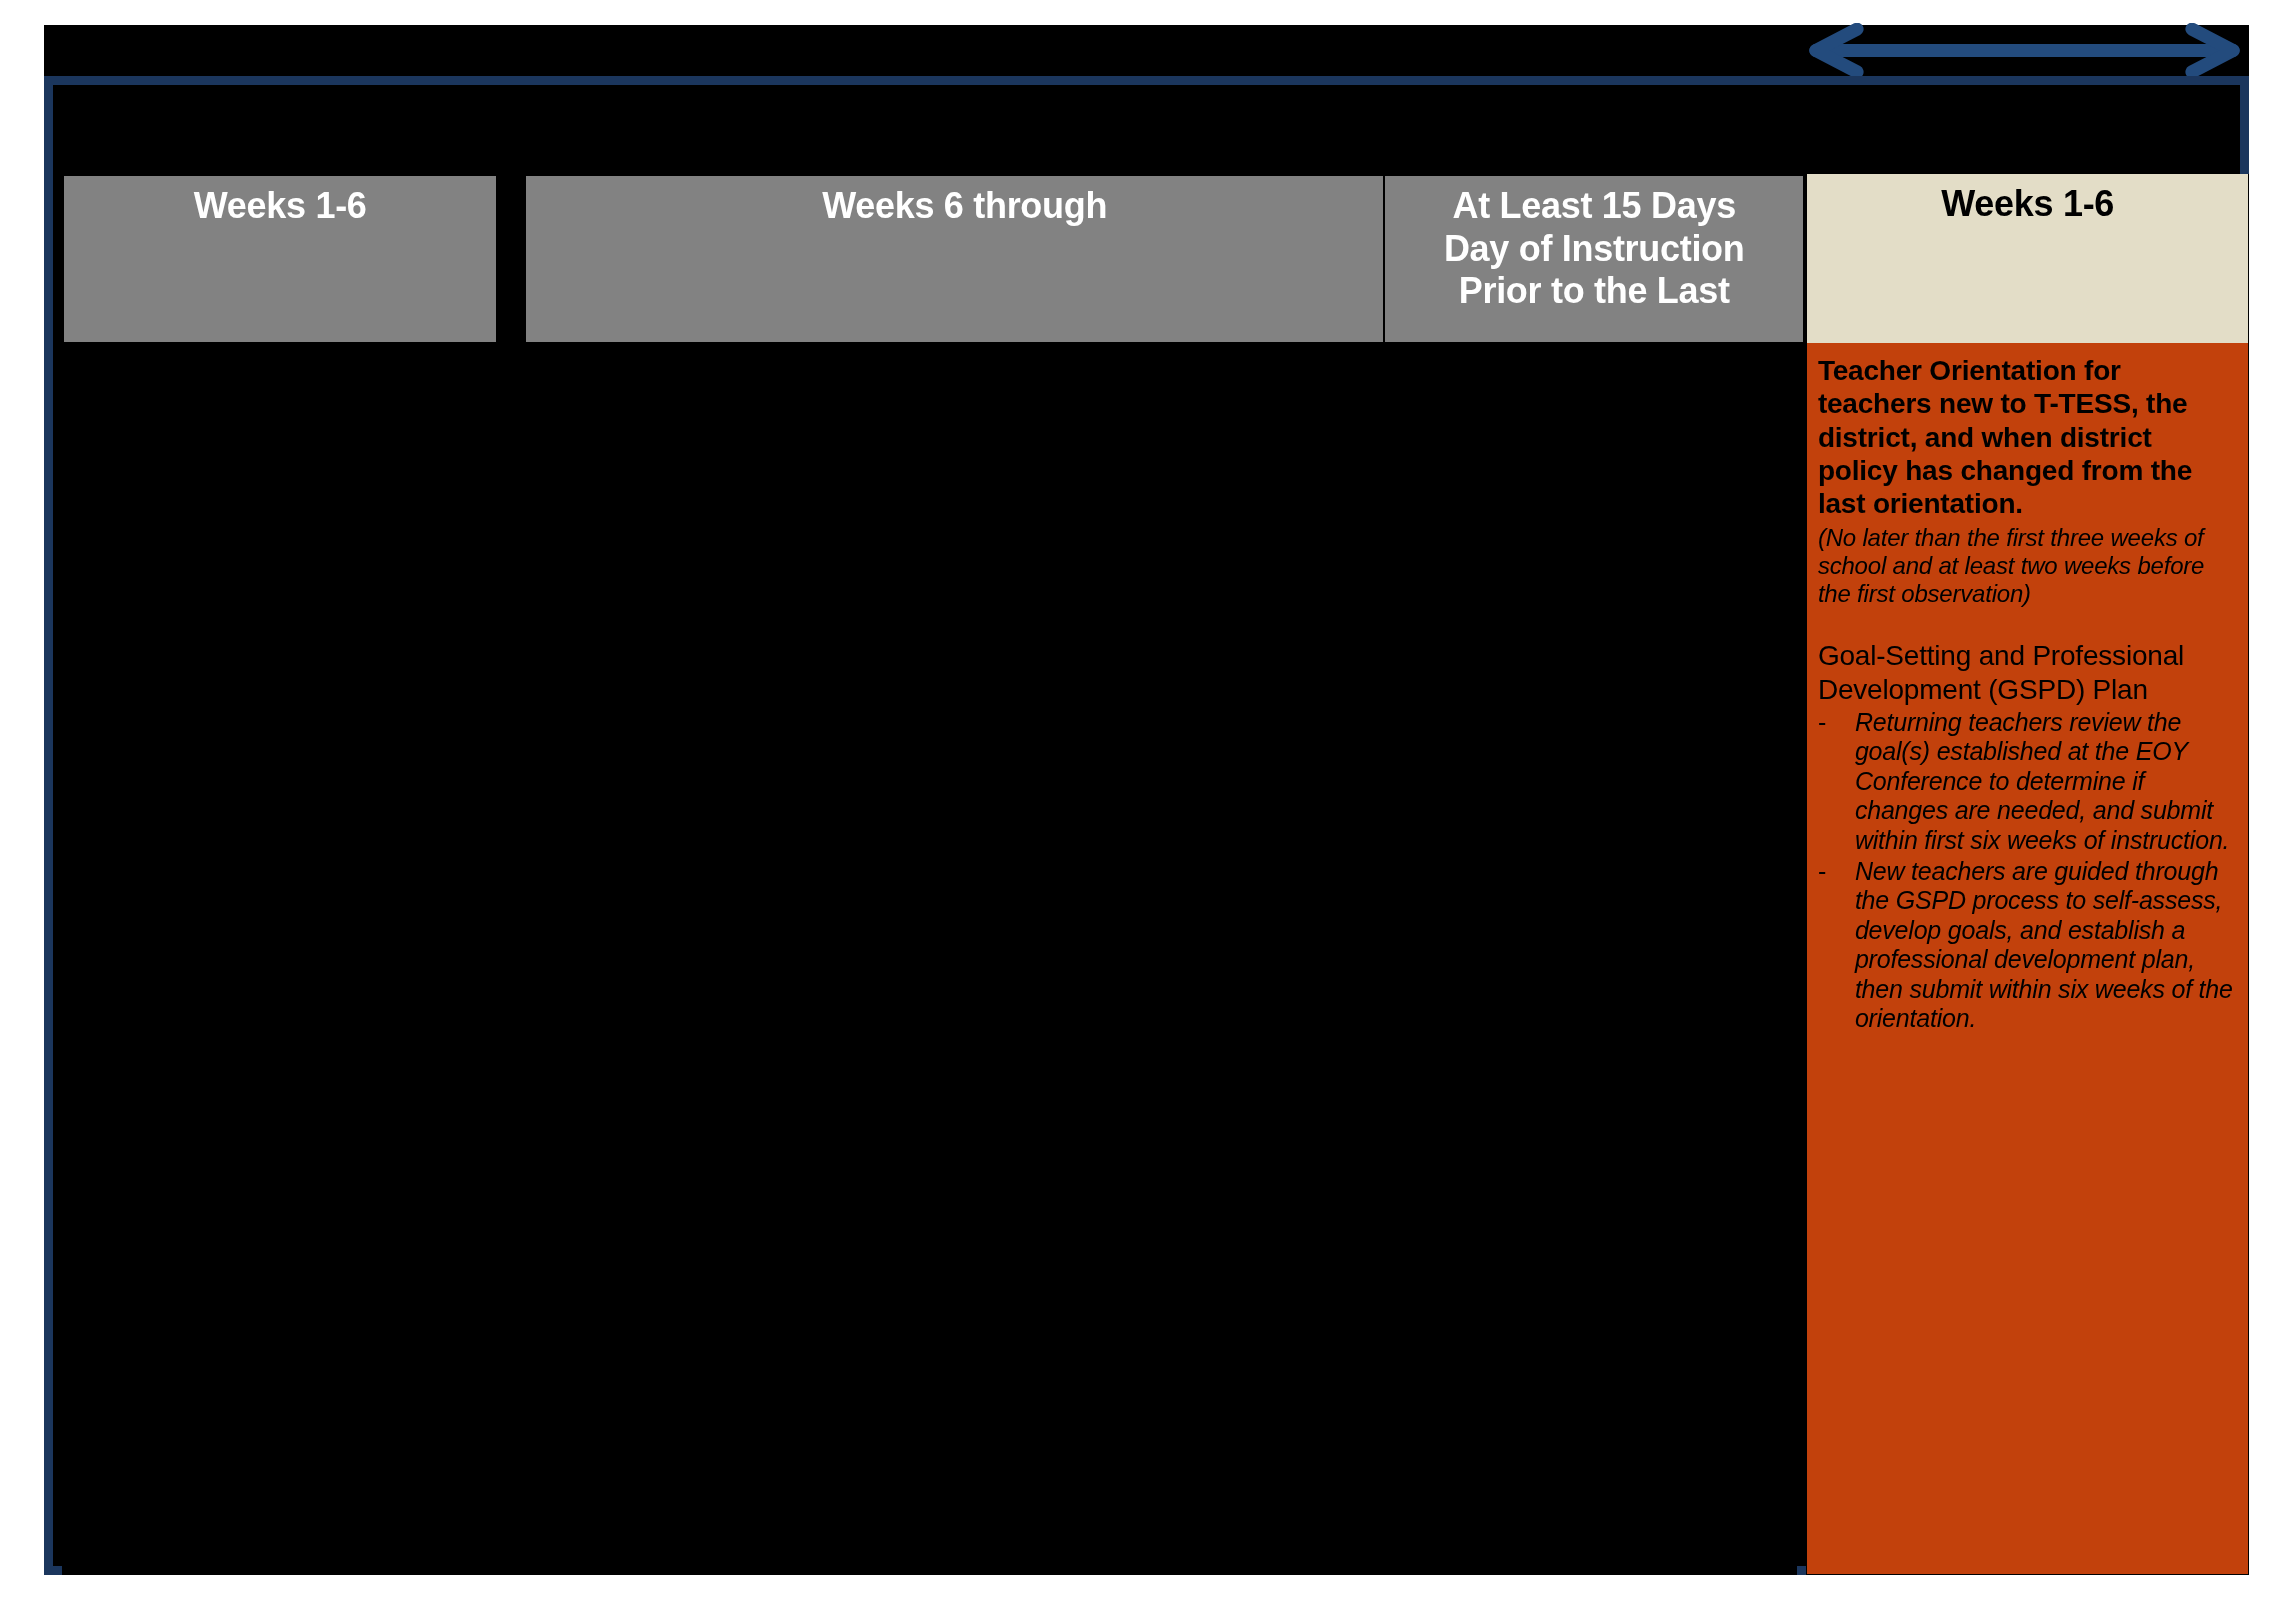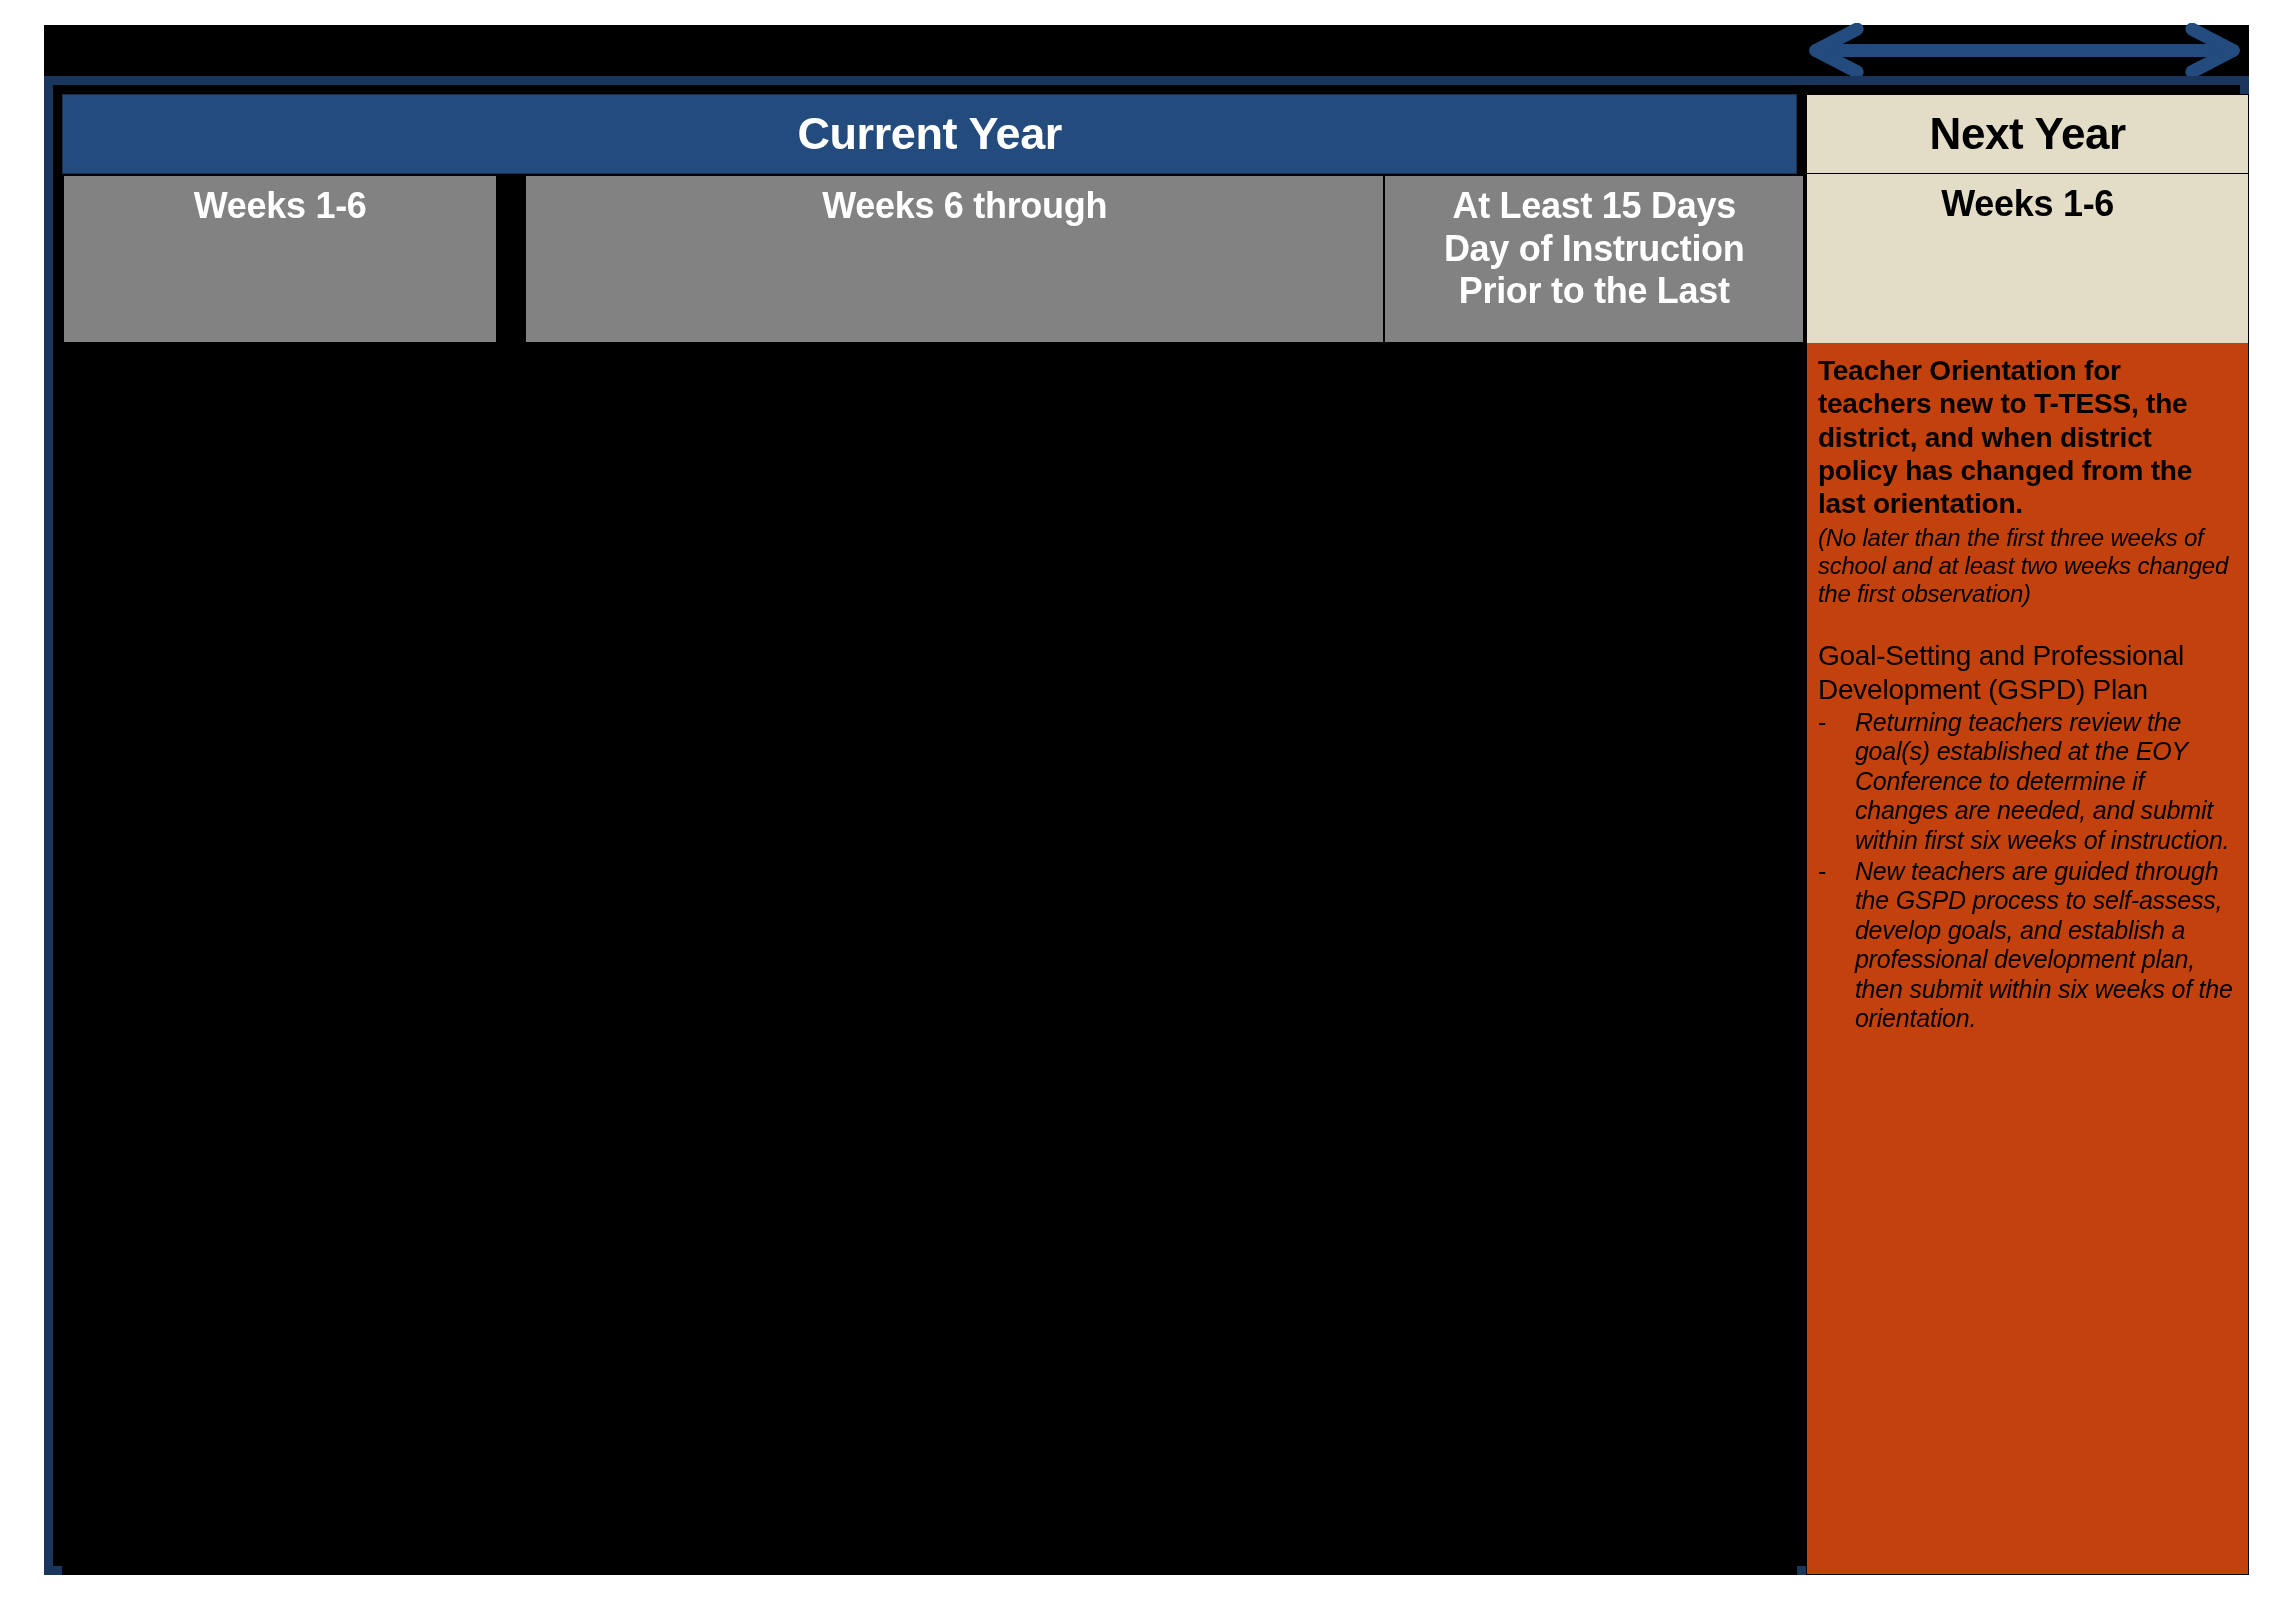--- a/index.html
+++ b/index.html
@@ -234,24 +234,20 @@
         <polyline points="76,8 22,36 76,64"></polyline>
         <polyline points="514,8 568,36 514,64"></polyline>
       </g>
     </svg>
   </div>
 
   <div class="frame">
 
     <div class="tbl">
 
-      <div class="row-year">
-        <div class="cell-current-year">Current Year</div>
-        <div class="cell-next-year">Next Year</div>
-      </div>
 
       <div class="row-sub">
         <div class="gcell gcell-1">
           <div>Weeks 1-6</div>
         </div>
         <div class="gcell gcell-2">
           <div>Weeks 6  through</div>
         </div>
         <div class="gcell gcell-3">
           <div>At Least 15 Days</div>
@@ -261,21 +257,21 @@
       </div>
 
       <div class="cell-ny-weeks">Weeks 1-6</div>
 
       <div class="body-left"></div>
 
       <div class="body-right">
 
         <p class="ny-head">Teacher Orientation for teachers new to T-TESS, the district, and when district policy has changed from the last orientation.</p>
 
-        <p class="ny-note">(No later than the first three weeks of school and at least two weeks changed the first observation)</p>
+        <p class="ny-note">(No later than the first three weeks of school and at least two weeks before the first observation)</p>
 
         <div class="ny-spacer"></div>
 
         <p class="ny-head2">Goal-Setting and Professional Development (GSPD) Plan</p>
 
         <ul class="ny-list">
           <li class="ny-li">
             <span class="ny-dash">-</span>
             <span>Returning teachers review the goal(s) established at the EOY Conference to determine if changes are needed, and submit within first six weeks of instruction.</span>
           </li>

